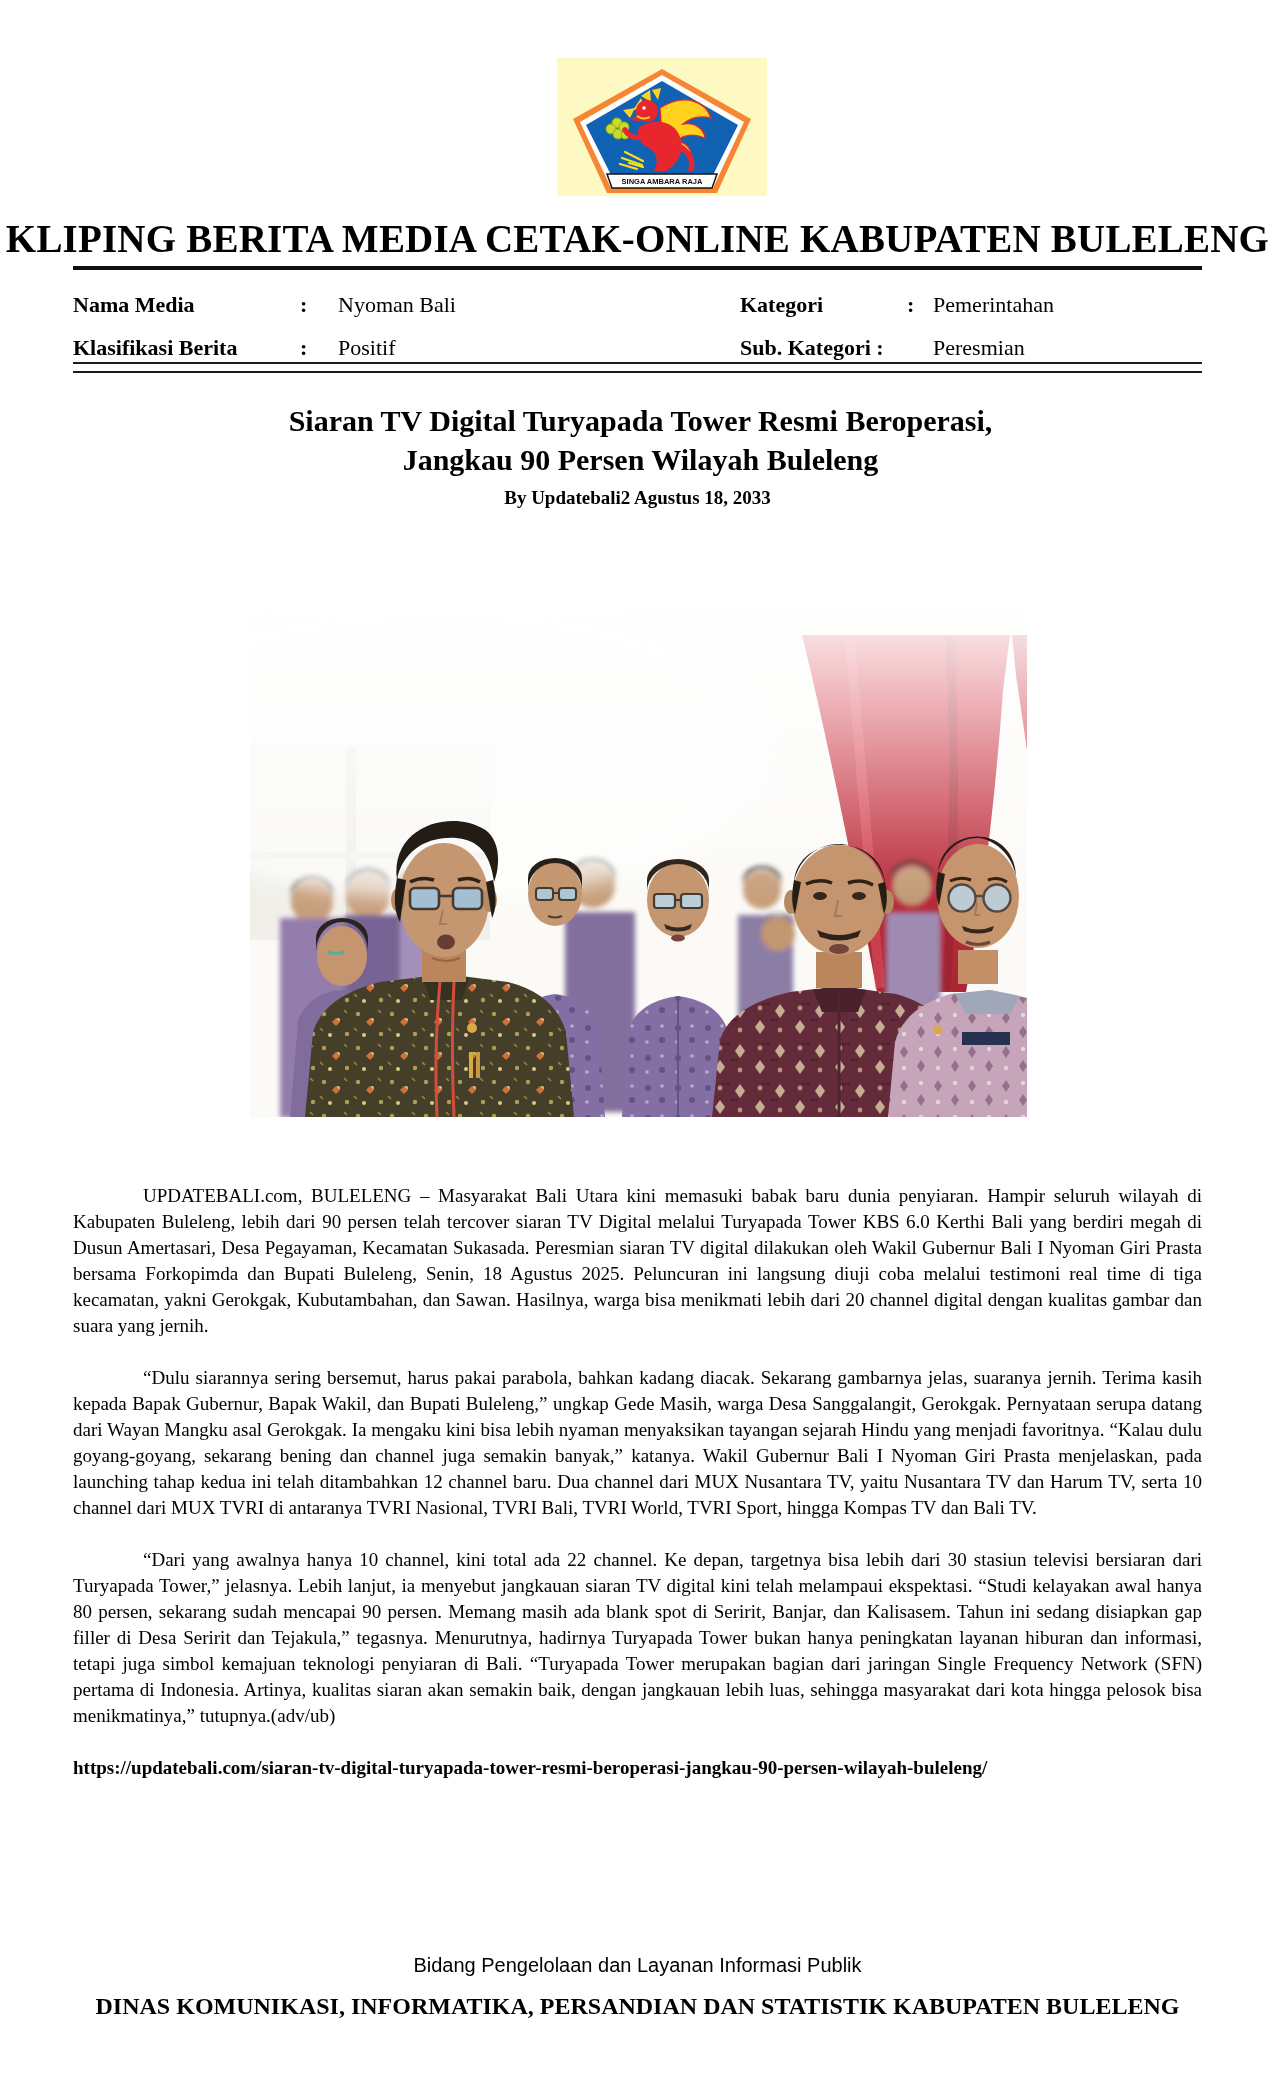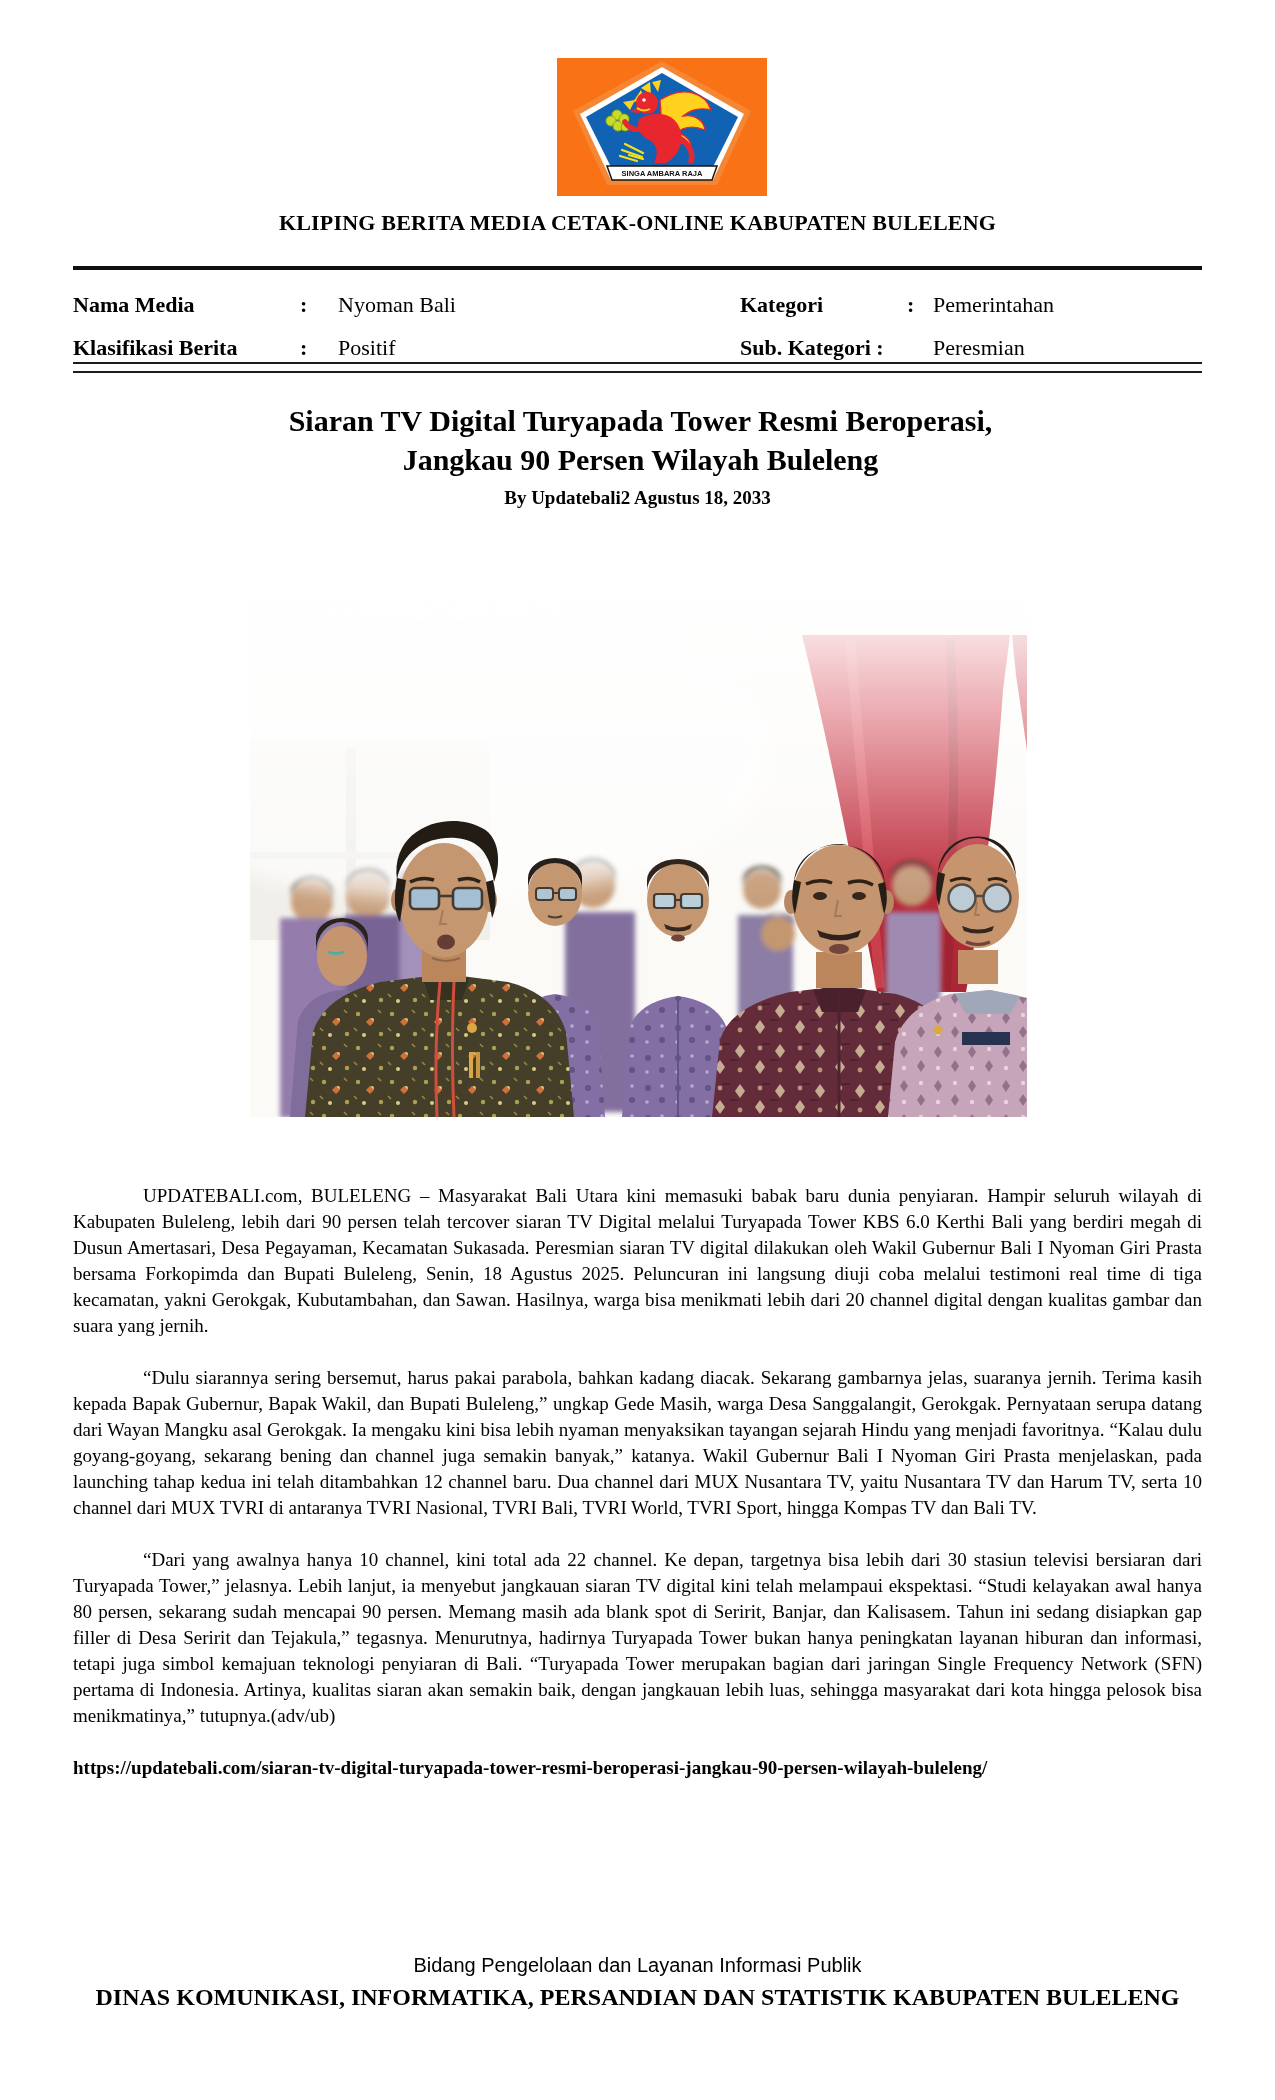--- a/index.html
+++ b/index.html
@@ -1,23 +1,23 @@
 <!DOCTYPE html>
 <html><head>
 <meta charset="utf-8">
 <style>
   html,body{margin:0;padding:0;background:#ffffff;}
   .page{position:relative;width:1275px;height:2100px;background:#ffffff;color:#000;
         font-family:"Liberation Serif",serif;overflow:hidden;}
 
   .logo-box{position:absolute;left:557px;top:58px;width:210px;height:138px;
-            background:#f97316;display:flex;align-items:flex-start;justify-content:center;}
-
-  .kliping-title{position:absolute;top:210px;left:0;right:0;text-align:center;
-                 font-size:22px;font-weight:bold;letter-spacing:.2px;white-space:nowrap;}
+            background:#fef9c3;display:flex;align-items:flex-end;justify-content:center;}
+
+  .kliping-title{position:absolute;top:216px;left:0;right:0;text-align:center;
+                 font-size:39px;font-weight:bold;letter-spacing:.2px;white-space:nowrap;}
 
   .rule-thick{position:absolute;left:73px;top:266px;width:1129px;height:4px;background:#0f0f0f;}
 
   .meta{position:absolute;left:73px;top:292px;width:1129px;font-size:22px;}
   .meta-row{display:grid;grid-template-columns:227px 38px 402px 167px 26px auto;
             align-items:baseline;height:43px;}
   .m-label{font-weight:bold;}
   .m-colon{font-weight:bold;}
 
   .rule-double{position:absolute;left:73px;top:362px;width:1129px;height:7px;
@@ -31,21 +31,21 @@
   .photo{position:absolute;left:250px;top:600px;width:777px;height:517px;}
   .photo svg{display:block;width:100%;height:100%;}
 
   .body-text{position:absolute;left:73px;top:1183px;width:1129px;
              font-size:19px;line-height:26px;text-align:justify;}
   .body-text p{margin:0 0 26px 0;text-indent:70px;}
   .url-line{font-weight:bold;font-size:19px;margin-top:14px;text-indent:0;
             word-break:break-all;}
 
   .footer{position:absolute;left:0;right:0;top:1954px;text-align:center;}
-  .footer-line1{font-family:"Liberation Sans",sans-serif;font-size:20px;margin-bottom:7px;}
+  .footer-line1{font-family:"Liberation Sans",sans-serif;font-size:20px;margin-bottom:16px;}
   .footer-line2{font-weight:bold;font-size:24px;white-space:nowrap;}
 </style>
 </head>
 <body>
 
 <div class="page">
 
   <div class="logo-box">
     <svg width="190" height="130" viewBox="0 0 190 130">
       <polygon points="95,3 184,53 150,127 40,127 6,53" fill="#F58634"></polygon>

